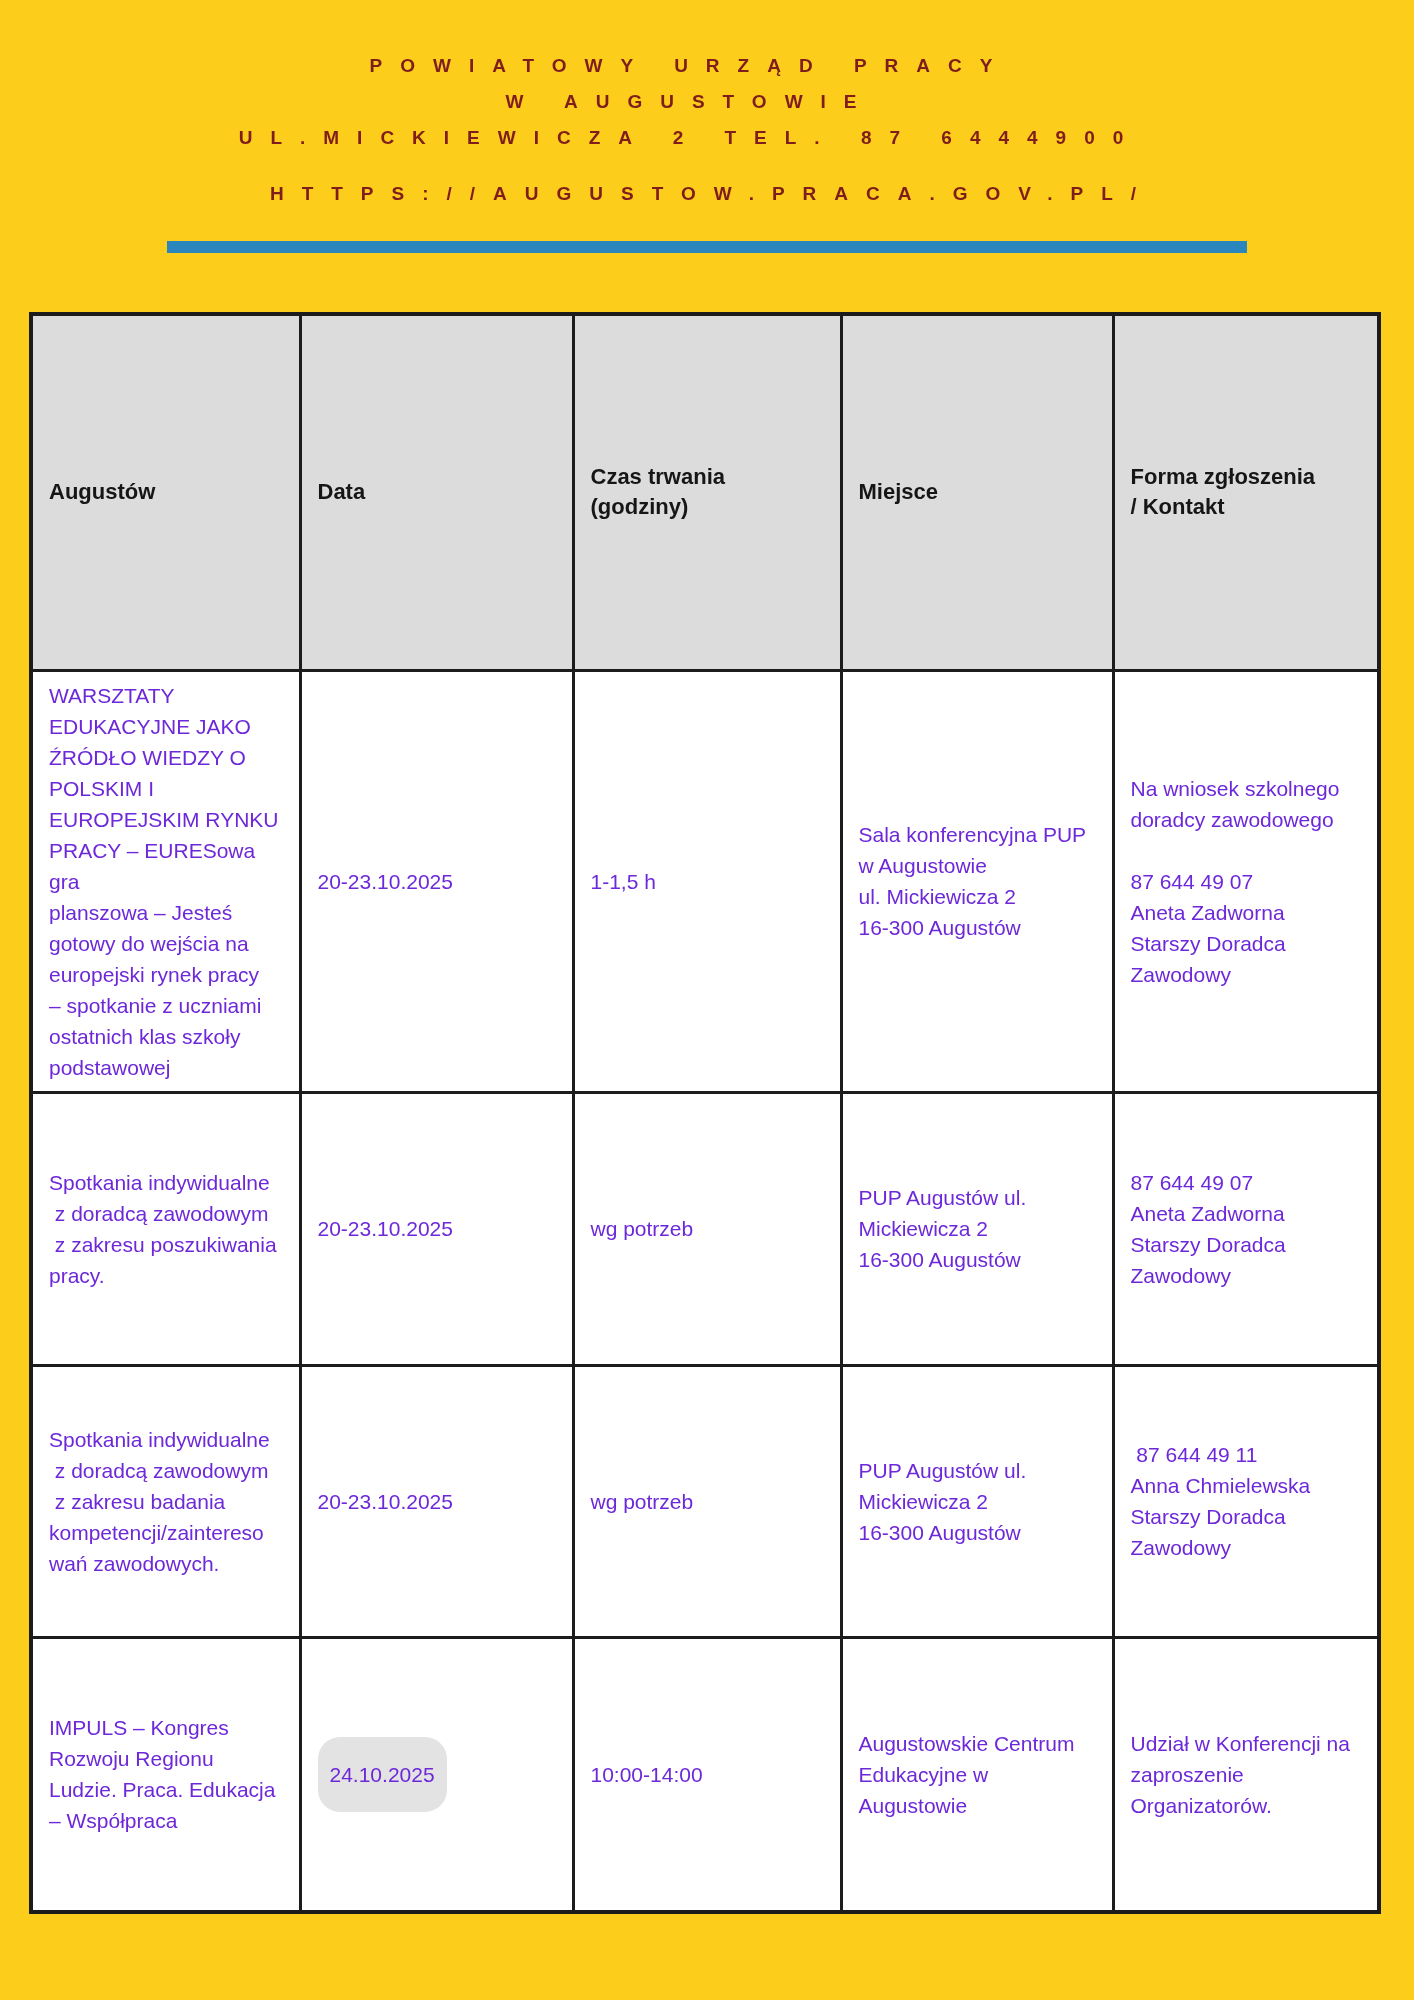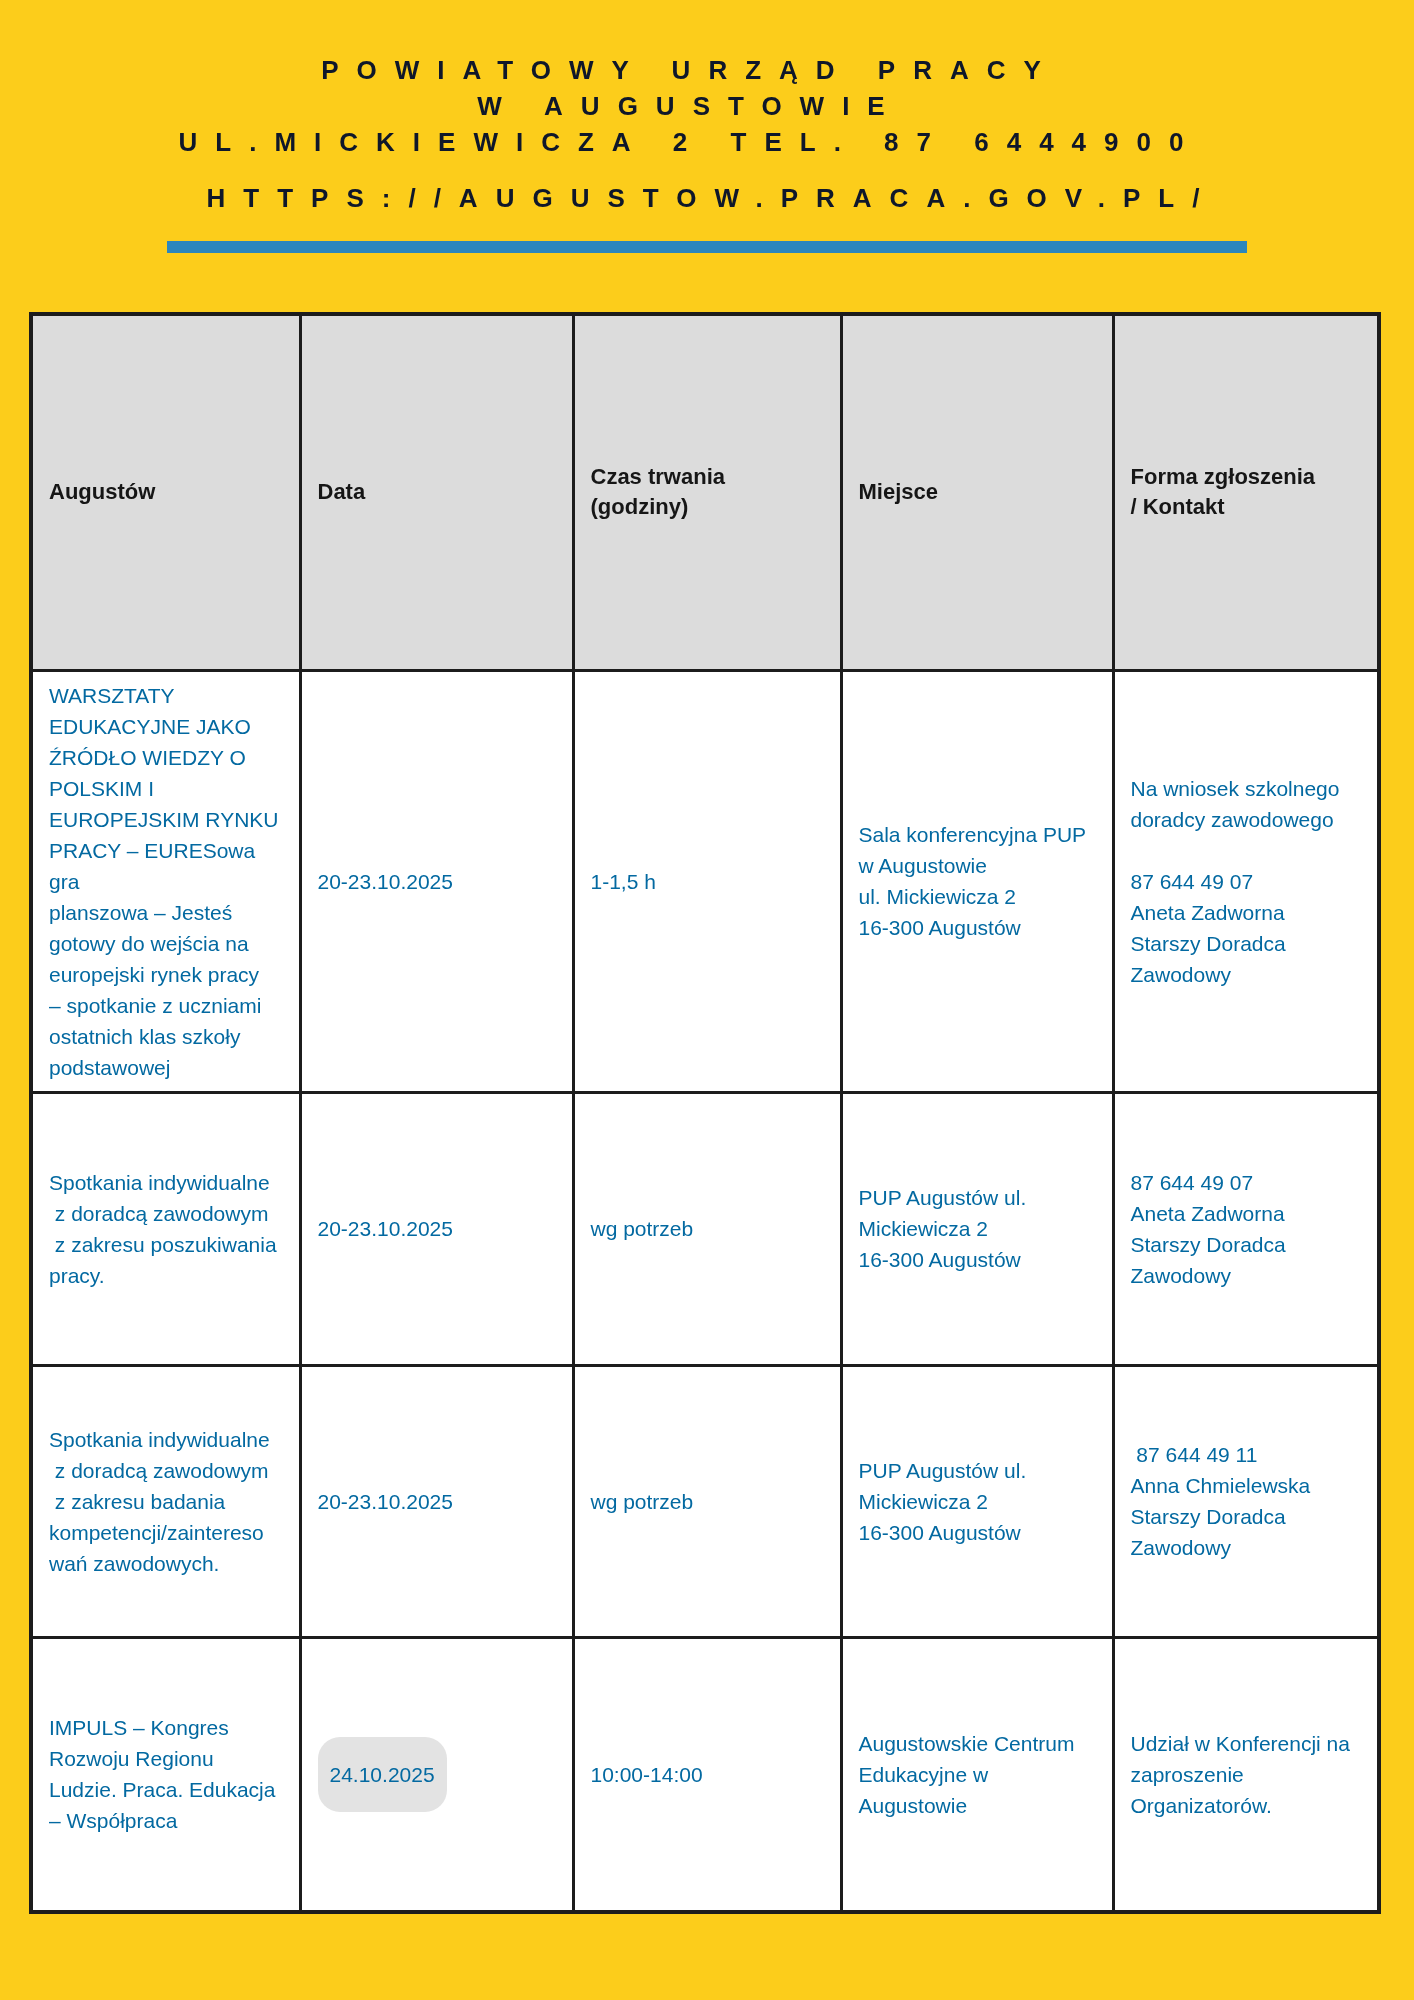--- a/index.html
+++ b/index.html
@@ -8,23 +8,23 @@
     position:relative;
     width:1414px;height:2000px;
     background:#fccd1b;
     overflow:hidden;
   }
   
   .hline{
     position:absolute;left:0;width:1380px;
     text-align:center;
     font-weight:bold;
-    font-size:26px;
+    font-size:19px;
     letter-spacing:18px;
-    color:#0f172a;
+    color:#7f1d1d;
     white-space:nowrap;
   }
   .hl1{top:55px;}
   .hl2{top:91px;}
   .hl3{top:127px;}
   .hl4{top:183px;padding-left:22px;}
   
   .bar{
     position:absolute;
     left:167px;top:241px;
@@ -52,21 +52,21 @@
     background:#dcdcdc;
     font-size:22px;
     line-height:30px;
     font-weight:bold;
     color:#161616;
   }
   table.sched td{
     background:#ffffff;
     font-size:21px;
     line-height:31px;
-    color:#0369a1;
+    color:#6d28d9;
   }
   tr.hrow{height:356px;}
   tr.r1{height:387px;}
   tr.r2{height:273px;}
   tr.r3{height:272px;}
   tr.r4{height:275px;}
   .pill{
     display:inline-block;
     background:#e3e3e3;
     border-radius:22px;

